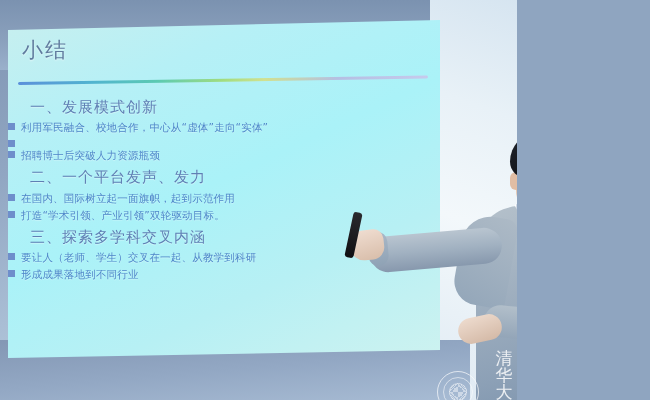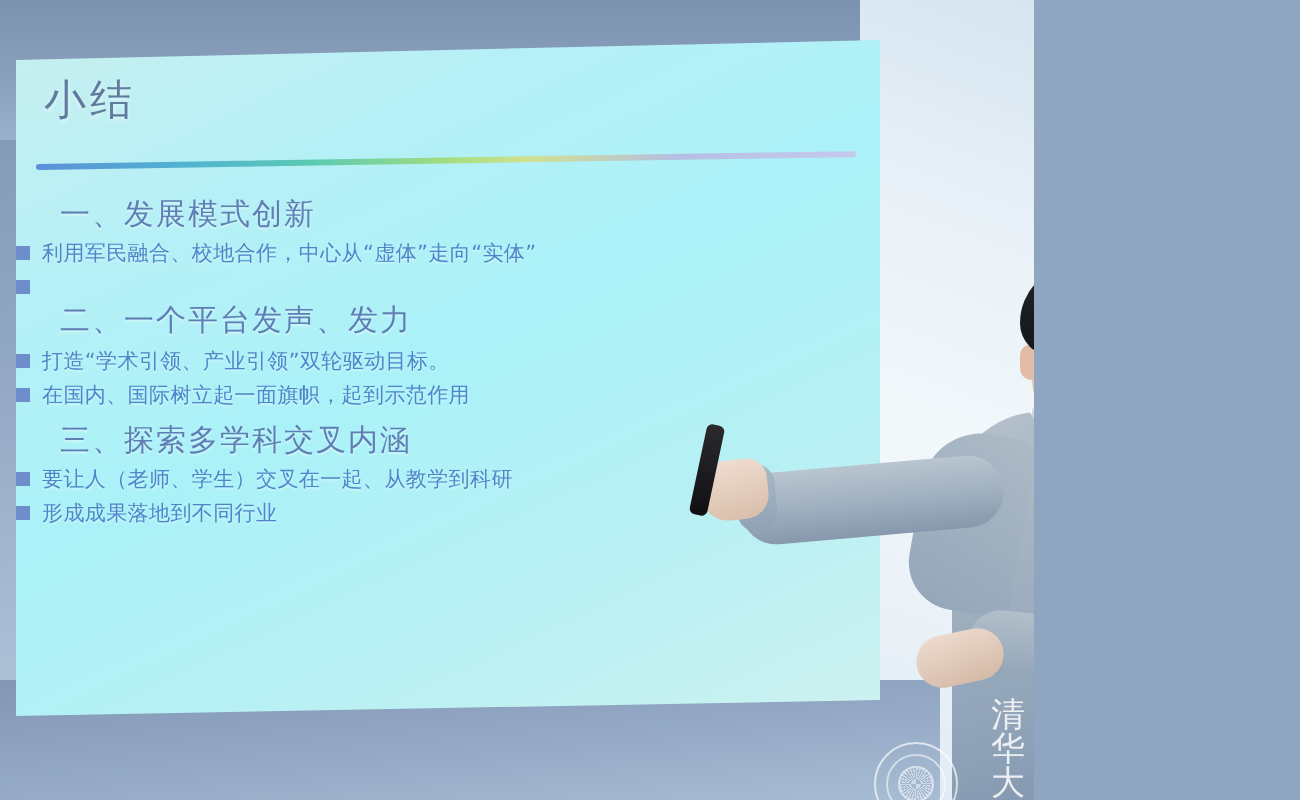--- a/index.html
+++ b/index.html
@@ -219,33 +219,37 @@
         <div class="section">
           <div class="sec-head">一、发展模式创新</div>
           <div class="bullets">
             <div class="bullet">
               <span class="sq"></span>
               <span>利用军民融合、校地合作，中心从“虚体”走向“实体”</span>
             </div>
             <div class="bullet">
               <span class="sq"></span>
             </div>
+            <div class="bullet">
+              <span class="sq"></span>
+              <span>招聘博士后突破人力资源瓶颈</span>
+            </div>
           </div>
         </div>
 
         <div class="section">
           <div class="sec-head">二、一个平台发声、发力</div>
           <div class="bullets">
             <div class="bullet">
               <span class="sq"></span>
+              <span>在国内、国际树立起一面旗帜，起到示范作用</span>
+            </div>
+            <div class="bullet">
+              <span class="sq"></span>
               <span>打造“学术引领、产业引领”双轮驱动目标。</span>
-            </div>
-            <div class="bullet">
-              <span class="sq"></span>
-              <span>在国内、国际树立起一面旗帜，起到示范作用</span>
             </div>
           </div>
         </div>
 
         <div class="section">
           <div class="sec-head">三、探索多学科交叉内涵</div>
           <div class="bullets">
             <div class="bullet">
               <span class="sq"></span>
               <span>要让人（老师、学生）交叉在一起、从教学到科研</span>

